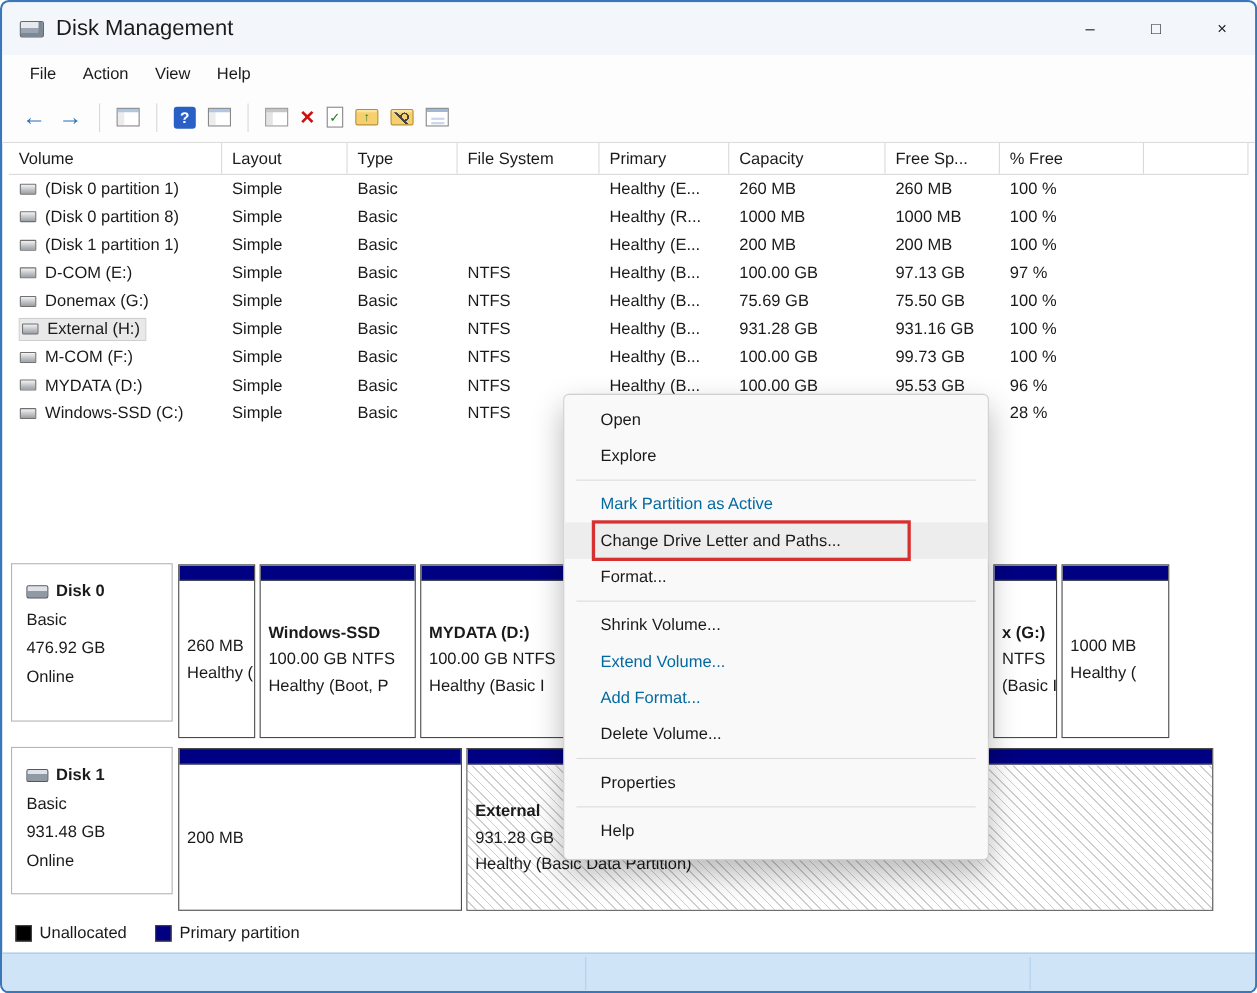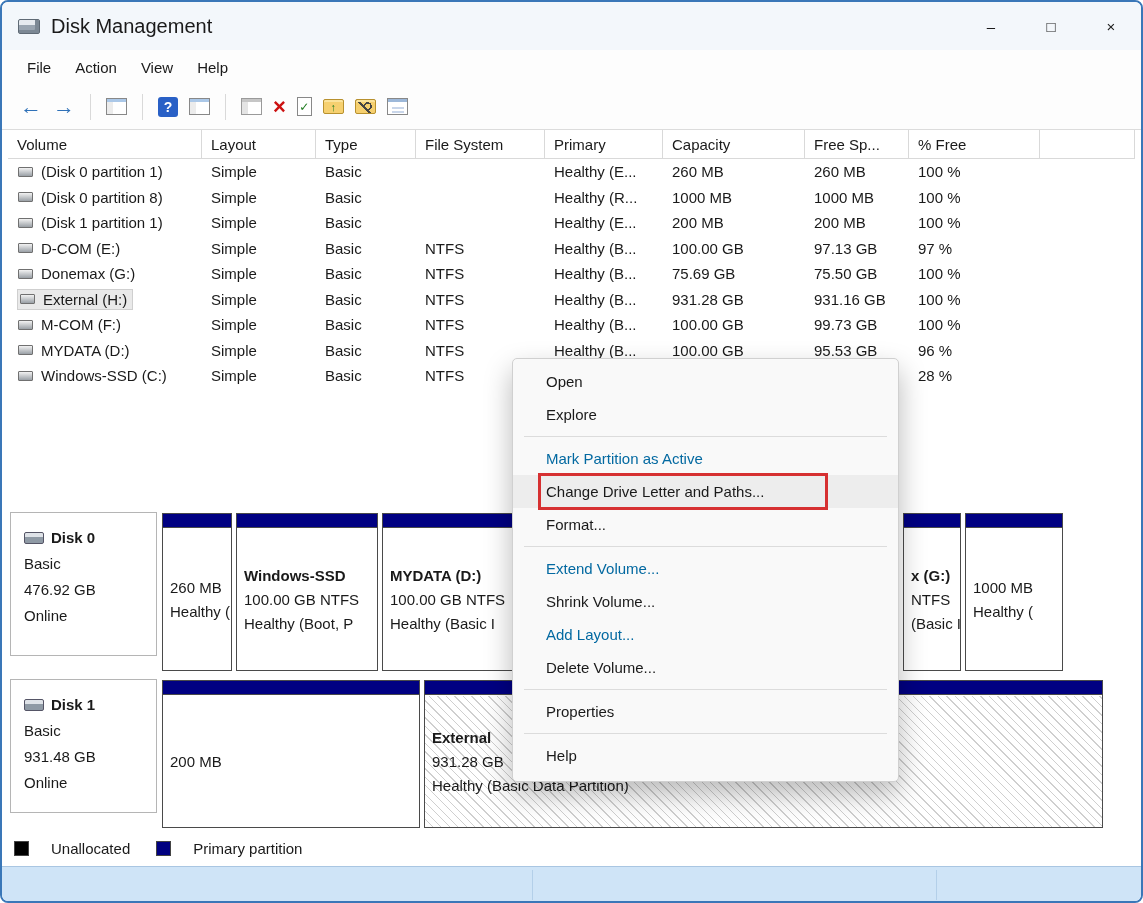--- a/index.html
+++ b/index.html
@@ -75,21 +75,21 @@
   .strip{ height:14px; background:#000082; border-bottom:1px solid #4a4a4a; }
   .pbody{ position:absolute; top:15px; left:0; right:0; bottom:0; display:flex; flex-direction:column;
     justify-content:center; padding-left:7px; font-size:15px; line-height:24px; white-space:nowrap; }
   .hatch .pbody{ background:repeating-linear-gradient(45deg,#ffffff 0 5px,#cfcfcf 5px 6px); }
   .bold{ font-weight:bold; }
   .d0p0{left:0;width:70px;} .d0p1{left:74px;width:142px;} .d0p2{left:220px;width:133px;}
   .d0p3{left:357px;width:380px;} .d0p4{left:741px;width:58px;text-decoration:underline;} .d0p5{left:803px;width:98px;}
   .d1p0{left:0;width:258px;} .d1p1{left:262px;width:679px;}
   
   .legend{ position:absolute; left:12px; top:838px; display:flex; align-items:center; gap:26px; font-size:15px; }
-  .leg-item{ display:flex; align-items:center; gap:22px; }
+  .leg-item{ display:flex; align-items:center; gap:7px; }
   .swatch{ width:15px; height:15px; border:1px solid #444; }
   .swatch-unallocated{ background:#000000; }
   .swatch-primary{ background:#000080; }
   
   .band{ position:absolute; left:0; right:0; top:864px; height:37px; background:#cfe4f7; border-top:1px solid #a9c6e2; }
   .band-sep{ position:absolute; top:3px; bottom:3px; width:1px; background:#b3cfe9; }
   
   .ctx{ position:absolute; left:510px; top:356px; width:387px; background:#f9f9f9;
     border:1px solid #d0d0d0; border-radius:5px; box-shadow:0 12px 28px rgba(0,0,0,.28);
     padding:6px 0 9px 0; z-index:50; }
@@ -395,28 +395,28 @@
         <span>Mark Partition as Active</span>
       </div>
     <div class="ctx-item hl">
       <div class="red-box"></div>
       <span>Change Drive Letter and Paths...</span>
     </div>
     <div class="ctx-item">
         <span>Format...</span>
       </div>
     <div class="ctx-sep"></div>
+    <div class="ctx-item">
+        <span>Shrink Volume...</span>
+      </div>
     <div class="ctx-item dis">
         <span>Extend Volume...</span>
       </div>
-    <div class="ctx-item">
-        <span>Shrink Volume...</span>
-      </div>
     <div class="ctx-item dis">
-        <span>Add Layout...</span>
+        <span>Add Format...</span>
       </div>
     <div class="ctx-item">
         <span>Delete Volume...</span>
       </div>
     <div class="ctx-sep"></div>
     <div class="ctx-item">
         <span>Properties</span>
       </div>
     <div class="ctx-sep"></div>
     <div class="ctx-item">

